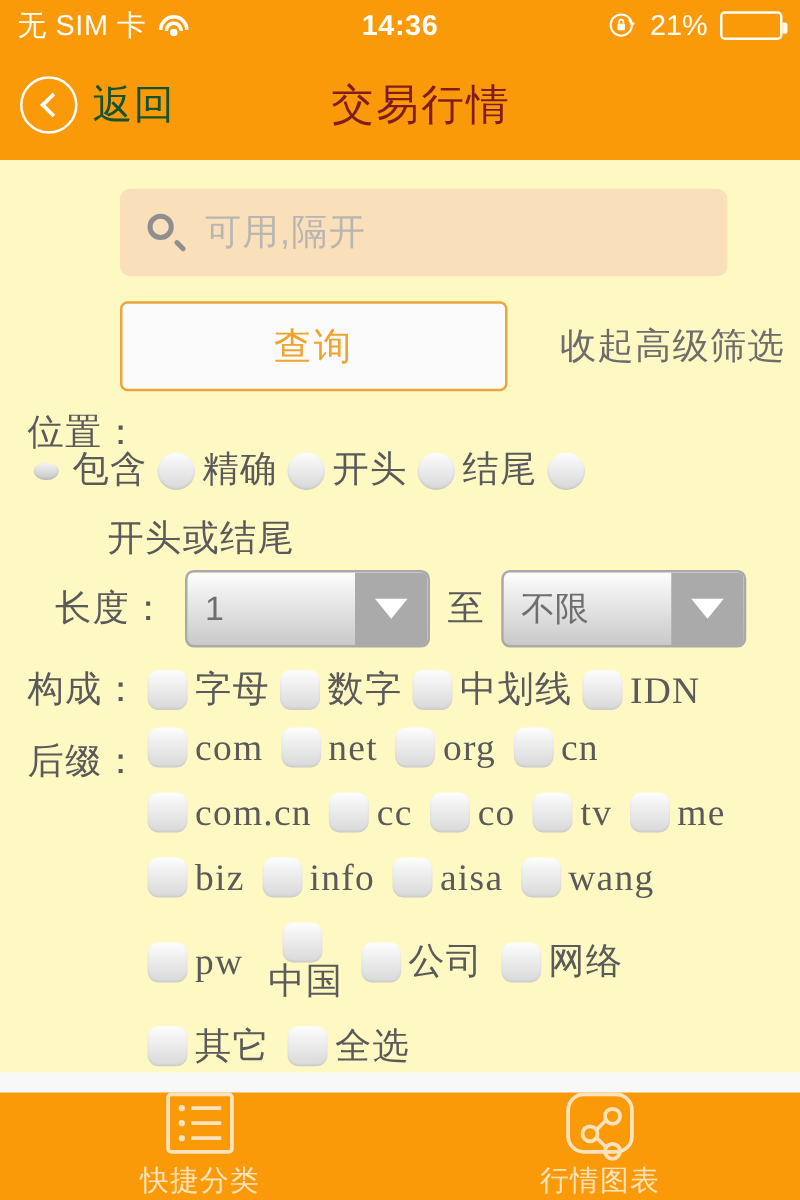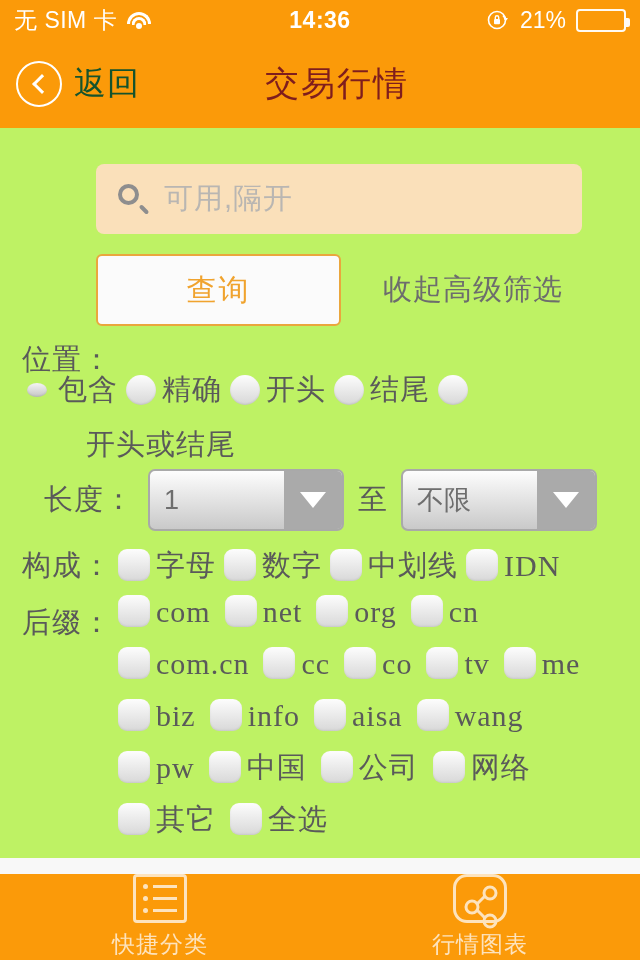--- a/index.html
+++ b/index.html
@@ -66,21 +66,21 @@
     width: 14px; height: 14px; border-left: 3px solid #fff; border-bottom: 3px solid #fff;
     transform: rotate(45deg); margin-left: 5px;
   }
   .back-label { font-size: 32px; letter-spacing: 1px; }
   .nav-title {
     position: absolute; left: 16px; right: 0; text-align: center;
     color: #7f1d1d; font-size: 34px; letter-spacing: 2px; pointer-events: none; padding-left: 18px;
   }
 
   
-  .content { padding: 16px 0 0 0; background: #bef264; height: 730px; }
+  .content { padding: 3px 0 0 0; background: #fef9c3; height: 730px; }
 
   .search-wrap { padding: 20px 58px 0 96px; }
   .search-box {
     height: 70px; background: #fae0ba; border-radius: 8px;
     display: flex; align-items: center; padding: 0 22px; gap: 16px;
   }
   .mag { width: 30px; height: 30px; position: relative; flex: none; }
   .mag i {
     position: absolute; width: 21px; height: 21px;
     border: 4px solid #8e8e8e; border-radius: 50%; top: 0; left: 0;
@@ -88,21 +88,21 @@
   .mag b {
     position: absolute; width: 4px; height: 11px; background: #8e8e8e;
     transform: rotate(-45deg); right: 2px; bottom: -1px; border-radius: 2px;
   }
   .search-ph { color: #b9b6b2; font-size: 29px; letter-spacing: 1px; }
 
   .action-row {
     display: flex; align-items: center; padding: 20px 0 0 96px; gap: 42px;
   }
   .query-btn {
-    width: 245px; height: 72px; border: 2px solid #eaa63d; border-radius: 6px;
+    width: 310px; height: 72px; border: 2px solid #eaa63d; border-radius: 6px;
     background: #fbfbfb; color: #f0a32e; font-size: 30px;
     display: flex; align-items: center; justify-content: center;
     font-family: Liberation Serif, serif; letter-spacing: 2px; text-align: center;
   }
   .toggle-adv { color: #6d6d6d; font-size: 29px; letter-spacing: 1px; text-align: center; }
 
   .filters { padding: 18px 14px 0 22px; }
   .frow {
     display: flex; flex-wrap: wrap; align-items: center;
     margin-bottom: 6px; line-height: 1.05;
@@ -356,21 +356,21 @@
               <span class="opt-text latin">aisa</span>
             </span>
             <span class="opt" style="margin-right: 14px; margin-bottom: 20px;">
               <span class="cbox"></span>
               <span class="opt-text latin">wang</span>
             </span>
             <span class="opt" style="margin-right: 14px; margin-bottom: 20px;">
               <span class="cbox"></span>
               <span class="opt-text latin">pw</span>
             </span>
-            <span class="opt" style="margin-right: 14px; margin-bottom: 20px;">
+            <span class="opt" style="margin-right: 14px; margin-bottom: 20px; flex-direction: column;">
               <span class="cbox"></span>
               <span class="opt-text">中国</span>
             </span>
             <span class="opt" style="margin-right: 14px; margin-bottom: 20px;">
               <span class="cbox"></span>
               <span class="opt-text">公司</span>
             </span>
             <span class="opt" style="margin-right: 14px; margin-bottom: 20px;">
               <span class="cbox"></span>
               <span class="opt-text">网络</span>

